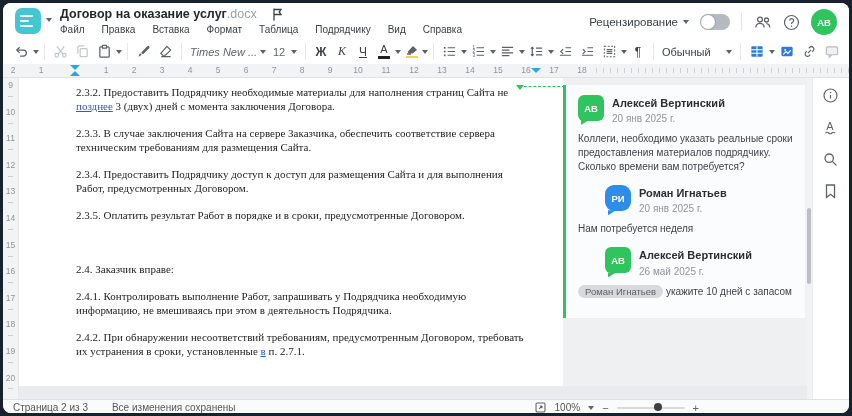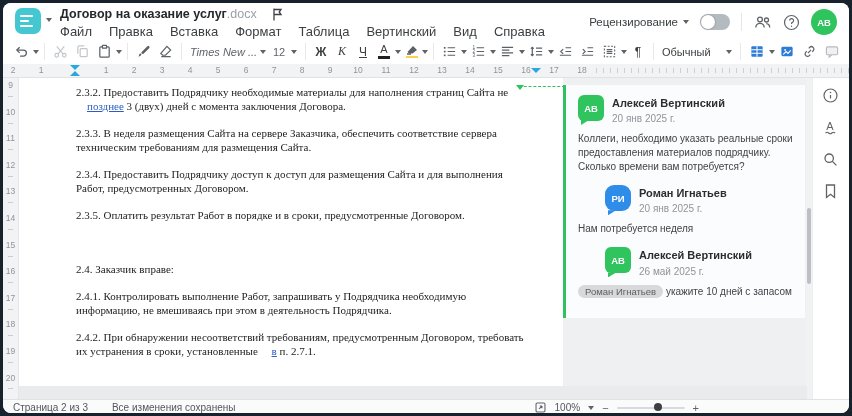--- a/index.html
+++ b/index.html
@@ -10,21 +10,21 @@
   .titlebar{position:relative;height:36px;background:#fff;padding-left:28px;}
   .logo{position:absolute;left:12px;top:5px;width:26px;height:26px;border-radius:7px;
     background:#45c7d2;display:flex;flex-direction:column;justify-content:center;gap:3px;padding-left:5px;box-sizing:border-box;}
   .logo i{display:block;height:2px;background:#fff;border-radius:1px;}
   .logo i:nth-child(1){width:13px}.logo i:nth-child(2){width:9px}.logo i:nth-child(3){width:13px}
   .logo-caret{position:absolute;left:43px;top:15px;}
   .cr{width:0;height:0;border-left:3.5px solid transparent;border-right:3.5px solid transparent;border-top:4px solid #5f6368;display:inline-block;}
   .title-row{position:absolute;left:57px;top:4px;font-size:12.5px;font-weight:bold;color:#24282c;display:flex;align-items:center;}
   .ext{color:#9aa0a6;font-weight:normal;}
   .flag{margin-left:14px;}
-  .menu-row{position:absolute;left:57px;top:21px;display:flex;gap:17px;font-size:13px;color:#3c4043;justify-content:space-between;}
+  .menu-row{position:absolute;left:57px;top:21px;display:flex;gap:17px;font-size:10px;color:#3c4043;justify-content:space-between;}
   .menu-item{cursor:default;}
   .top-right{position:absolute;right:12px;top:6px;display:flex;align-items:center;gap:11px;height:26px;}
   .review{font-size:11.5px;color:#3c4043;display:flex;align-items:center;gap:5px;}
   .toggle{width:30px;height:16px;border-radius:8px;background:#b3bac0;position:relative;}
   .toggle .knob{position:absolute;left:1px;top:1px;width:14px;height:14px;border-radius:50%;background:#fff;box-shadow:0 0 2px rgba(0,0,0,.35);}
   .vdiv{width:1px;height:18px;background:#e3e5e8;}
   .avatar{width:26px;height:26px;border-radius:50%;background:#2fc45d;color:#fff;font-size:9.5px;font-weight:bold;
     display:flex;align-items:center;justify-content:center;}
 
   
@@ -58,21 +58,21 @@
 
   
   .content{position:relative;display:flex;height:321px;}
   .vruler{width:16px;flex:none;background:#f2f3f4;border-right:1px solid #e4e6e8;font-size:8.5px;color:#8f959b;padding-top:2px;box-sizing:border-box;}
   .vnum{height:26.6px;text-align:center;position:relative;}
   .vnum::after{content:"";position:absolute;top:60%;left:5px;right:5px;height:1px;background:#c9cdd0;}
   .docarea{width:544px;flex:none;background:#fff;position:relative;
     font-family:"Liberation Serif","DejaVu Serif",serif;font-size:11px;color:#1d1d1f;}
   .docbody{position:absolute;left:57px;top:7px;right:4px;white-space:nowrap;}
   .para{line-height:14px;margin-bottom:13px;}
-  .run-marked{color:#2a5bc7;text-decoration:underline;margin-left:11px;}
+  .run-marked{color:#2a5bc7;text-decoration:underline;}
   .anchor{position:absolute;left:500px;top:8px;width:46px;border-top:1.5px dashed #2fc35f;z-index:4;}
   .anchor .tri{position:absolute;left:-3px;top:-2px;width:0;height:0;
     border-left:4px solid transparent;border-right:4px solid transparent;border-top:5px solid #2fc35f;}
 
   
   .comments{width:243px;flex:none;background:#eef0f1;position:relative;box-sizing:border-box;}
   .thread{margin:7px 1px 0 0;background:#fbfcfd;border-left:3px solid #2fc35f;padding:10px 12px 8px 12px;box-sizing:border-box;}
   .citem{margin-bottom:11px;}
   .chead{display:flex;gap:8px;align-items:flex-start;}
   .citem.reply .chead{padding-left:27px;}
@@ -120,21 +120,21 @@
           <path d="M3 1.5v12M3 2.5h7l-1.8 2.5L10 7.5H3"></path>
         </svg>
     </div>
     <div class="menu-row">
 
     <span class="menu-item">Файл</span>
         <span class="menu-item">Правка</span>
         <span class="menu-item">Вставка</span>
         <span class="menu-item">Формат</span>
         <span class="menu-item">Таблица</span>
-        <span class="menu-item">Вертинский</span>
+        <span class="menu-item">Подрядчику</span>
         <span class="menu-item">Вид</span>
         <span class="menu-item">Справка</span>
       </div>
     <div class="top-right">
       <span class="review">
           <span>Рецензирование</span>
           <span class="cr"></span>
         </span>
       <div class="toggle">
           <div class="knob"></div>
@@ -375,21 +375,21 @@
         <div class="vnum">16</div>
         <div class="vnum">17</div>
         <div class="vnum">18</div>
         <div class="vnum">19</div>
         <div class="vnum">20</div>
       </div>
 
     <div class="docarea">
       <div class="docbody">
           <div class="para"><span>2.3.2. Предоставить Подрядчику необходимые материалы для наполнения страниц Сайта не</span><br><span class="run-marked">позднее</span><span> 3 (двух) дней с момента заключения Договора.</span></div>
-          <div class="para"><span>2.3.3. В неделя размещения Сайта на сервере Заказчика, обеспечить соответствие сервера</span><br><span>техническим требованиям для размещения Сайта.</span></div>
+          <div class="para"><span>2.3.3. В случае заключения Сайта на сервере Заказчика, обеспечить соответствие сервера</span><br><span>техническим требованиям для размещения Сайта.</span></div>
           <div class="para"><span>2.3.4. Предоставить Подрядчику доступ к доступ для размещения Сайта и для выполнения</span><br><span>Работ, предусмотренных Договором.</span></div>
           <div class="para"><span>2.3.5. Оплатить результат Работ в порядке и в сроки, предусмотренные Договором.</span></div>
           <div class="para">&nbsp;</div>
           <div class="para"><span>2.4. Заказчик вправе:</span></div>
           <div class="para"><span>2.4.1. Контролировать выполнение Работ, запрашивать у Подрядчика необходимую</span><br><span>информацию, не вмешиваясь при этом в деятельность Подрядчика.</span></div>
           <div class="para"><span>2.4.2. При обнаружении несоответствий требованиям, предусмотренным Договором, требовать</span><br><span>их устранения в сроки, установленные </span><span class="run-marked">в</span><span> п. 2.7.1.</span></div>
         </div>
       <div class="anchor">
           <span class="tri"></span>
         </div>

